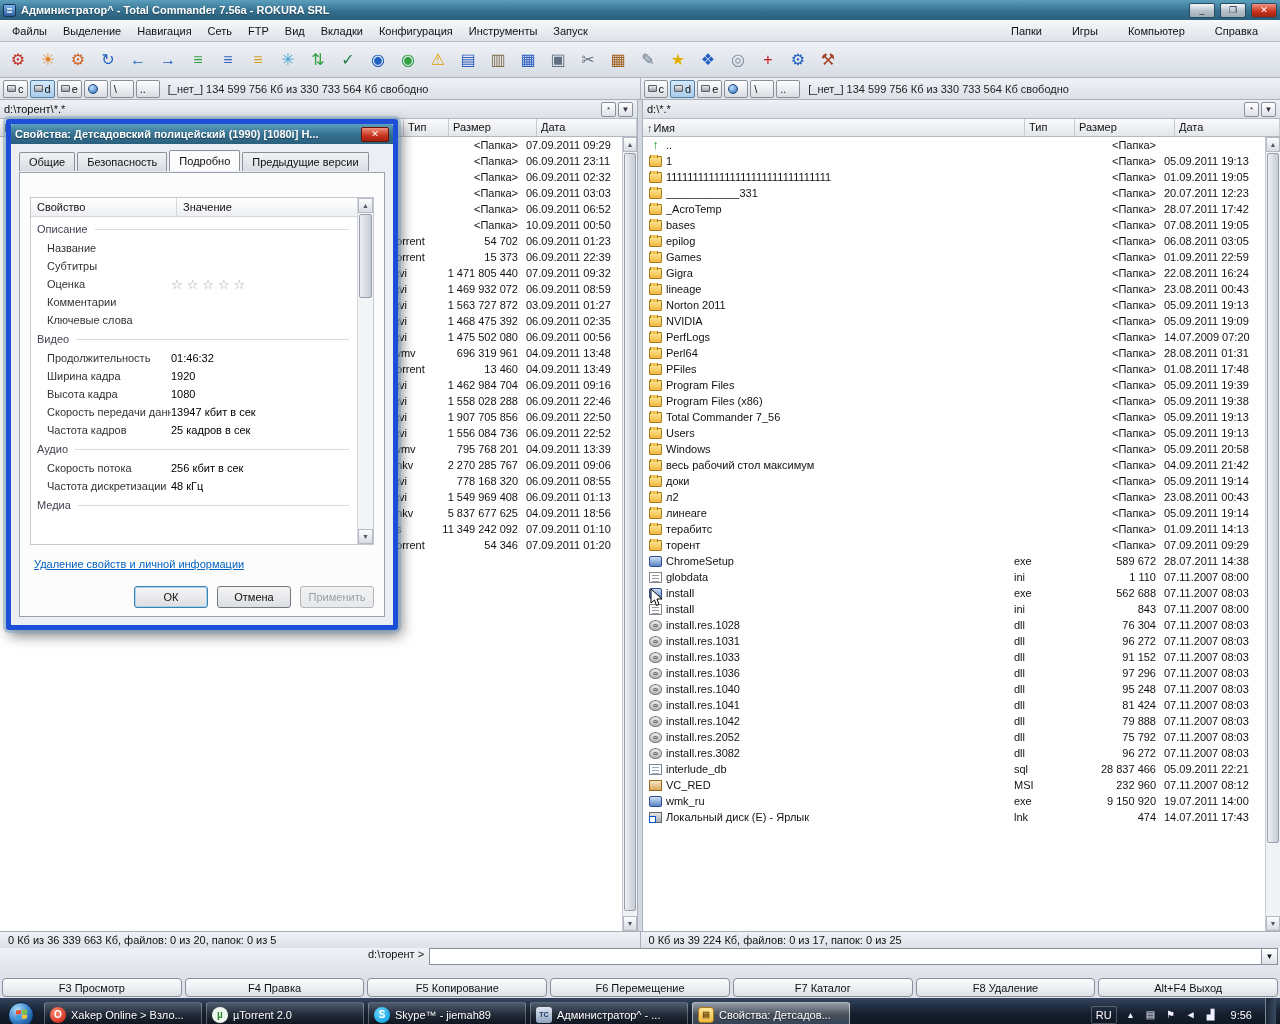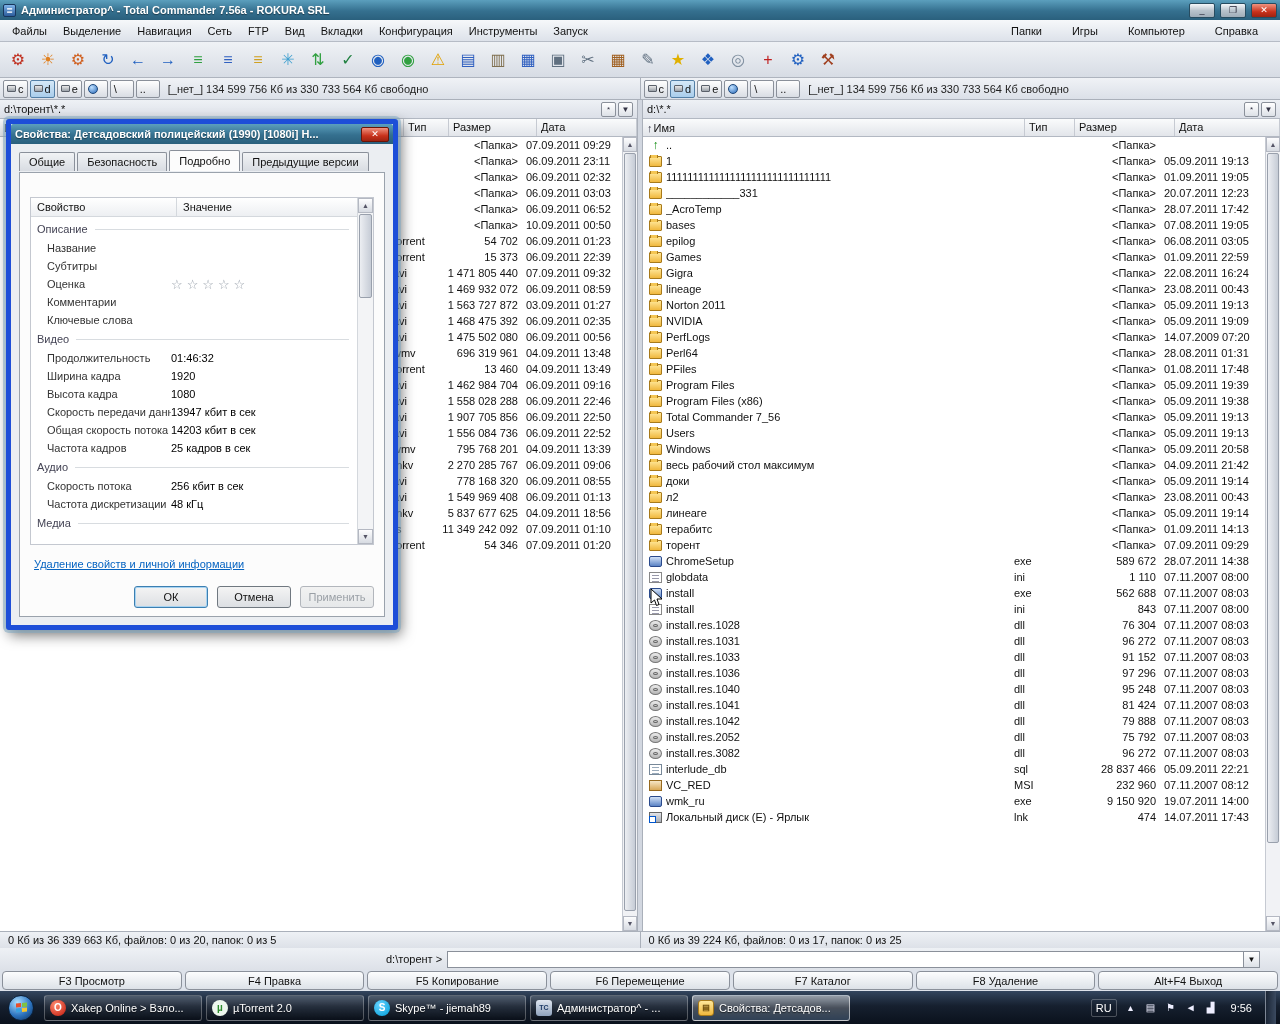--- a/index.html
+++ b/index.html
@@ -74,21 +74,21 @@
 .ic-doc{background:#fff;border:1px solid #789}
 .ic-doc::after{content:"";position:absolute;left:2px;right:2px;top:2px;height:1px;background:#9ab;box-shadow:0 3px 0 #9ab,0 6px 0 #9ab}
 .ic-msi{background:linear-gradient(#f6e6c6,#d8a858);border:1px solid #96691e}
 .ic-lnk{background:linear-gradient(#e2e4e8,#a8acb4);border:1px solid #666}
 .ic-lnk::after{content:"";position:absolute;left:-1px;bottom:-1px;width:5px;height:5px;background:#fff;border:1px solid #05c}
 
 
 .statusrow{height:17px;display:flex;border-top:1px solid #aab0ba}
 .statusbar{flex:1;background:linear-gradient(#eef1f5,#dde1e8);padding:2px 8px;white-space:nowrap;overflow:hidden}
 .statusbar+.statusbar{border-left:1px solid #aab0ba}
-.cmdline{height:22px;background:linear-gradient(#eef1f5,#dde1e8);display:flex;align-items:center;padding:0 20px}
+.cmdline{height:29px;background:linear-gradient(#eef1f5,#dde1e8);display:flex;padding:0 2px}
 .cmd-label{margin-left:366px;margin-right:5px;white-space:nowrap}
 .cmd-input{flex:1;height:17px;border:1px solid #8a909a;background:#fff;font:inherit;padding:0 3px}
 .cmd-drop{width:16px;height:17px;border:1px solid #8a909a;border-left:none;background:linear-gradient(#fff,#dde1e7);font-size:8px;line-height:15px;text-align:center}
 .fkeys{height:21px;display:flex;gap:3px;padding:1px 2px;background:#dde2ea}
 .fkey{flex:1;border:1px solid #8a909a;background:linear-gradient(#fcfdfe,#dde2e8);border-radius:4px;display:flex;align-items:center;justify-content:center;white-space:nowrap}
 
 
 .taskbar{height:33px;background:linear-gradient(#33455e,#16202f 45%,#0a111c);display:flex;align-items:center;padding:0 2px;gap:4px;position:relative;z-index:60}
 .start-orb{width:38px;height:31px;display:flex;align-items:center;justify-content:center}
 .orb{width:26px;height:26px;border-radius:50%;background:radial-gradient(circle at 35% 28%,#aee0ff,#2d74c0 55%,#0a2c55);border:1px solid #0a1e36;display:flex;align-items:center;justify-content:center}
@@ -1091,24 +1091,20 @@
               </div>
               <div class="prow">
                 <span class="pname">Высота кадра</span>
                 <span class="pval">1080</span>
               </div>
               <div class="prow">
                 <span class="pname">Скорость передачи данных</span>
                 <span class="pval">13947 кбит в сек</span>
               </div>
               <div class="prow">
-                <span class="pname">Общая скорость потока</span>
-                <span class="pval">14203 кбит в сек</span>
-              </div>
-              <div class="prow">
                 <span class="pname">Частота кадров</span>
                 <span class="pval">25 кадров в сек</span>
               </div>
               <div class="sec">
                 <span class="sec-lbl">Аудио</span>
                 <span class="sec-line"></span>
               </div>
               <div class="prow">
                 <span class="pname">Скорость потока</span>
                 <span class="pval">256 кбит в сек</span>

